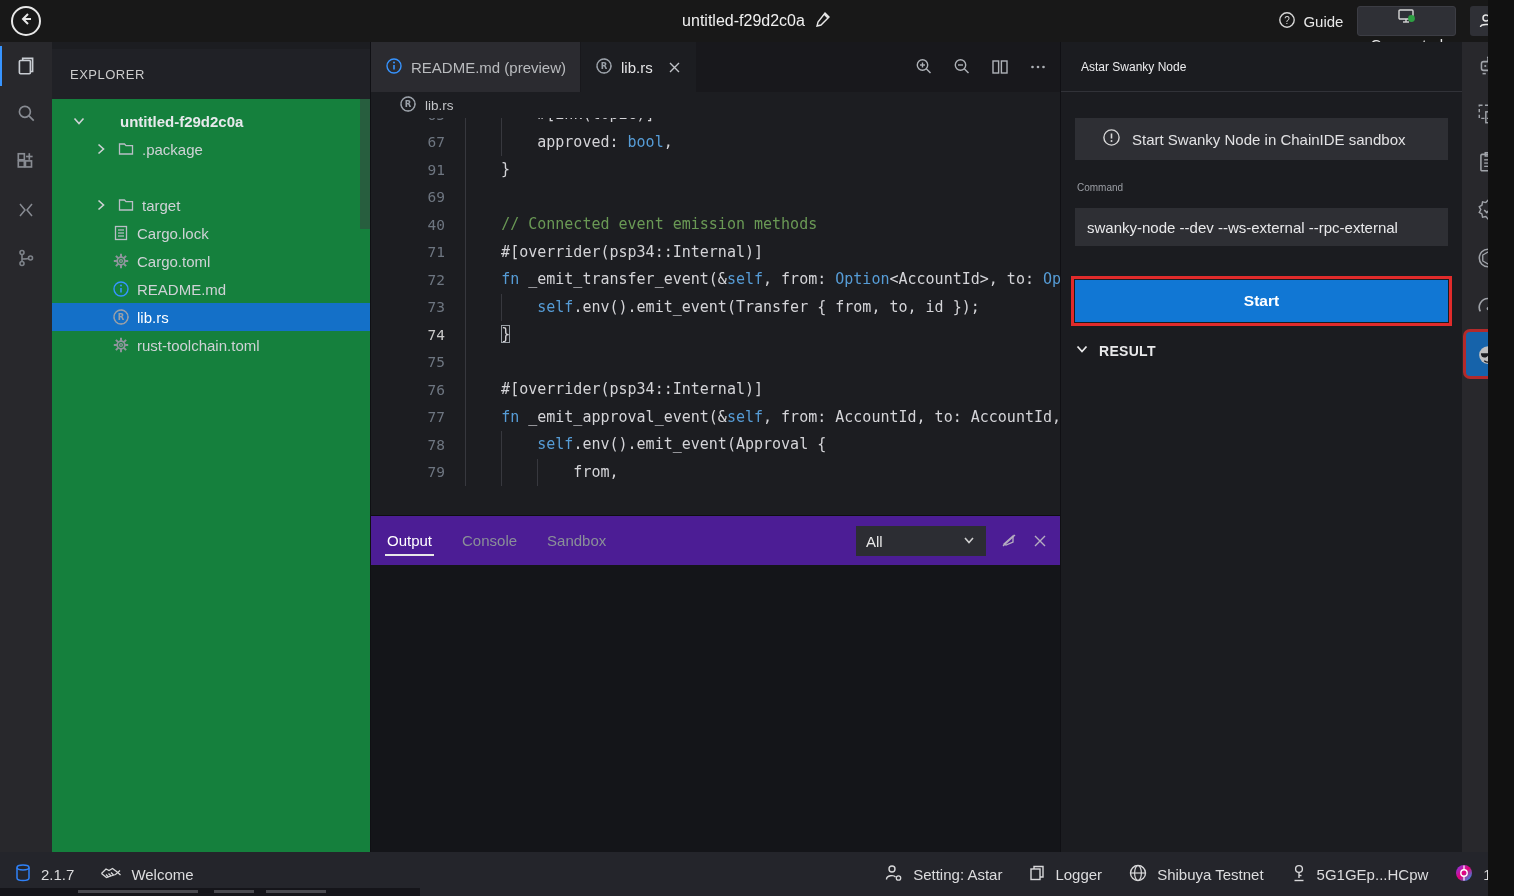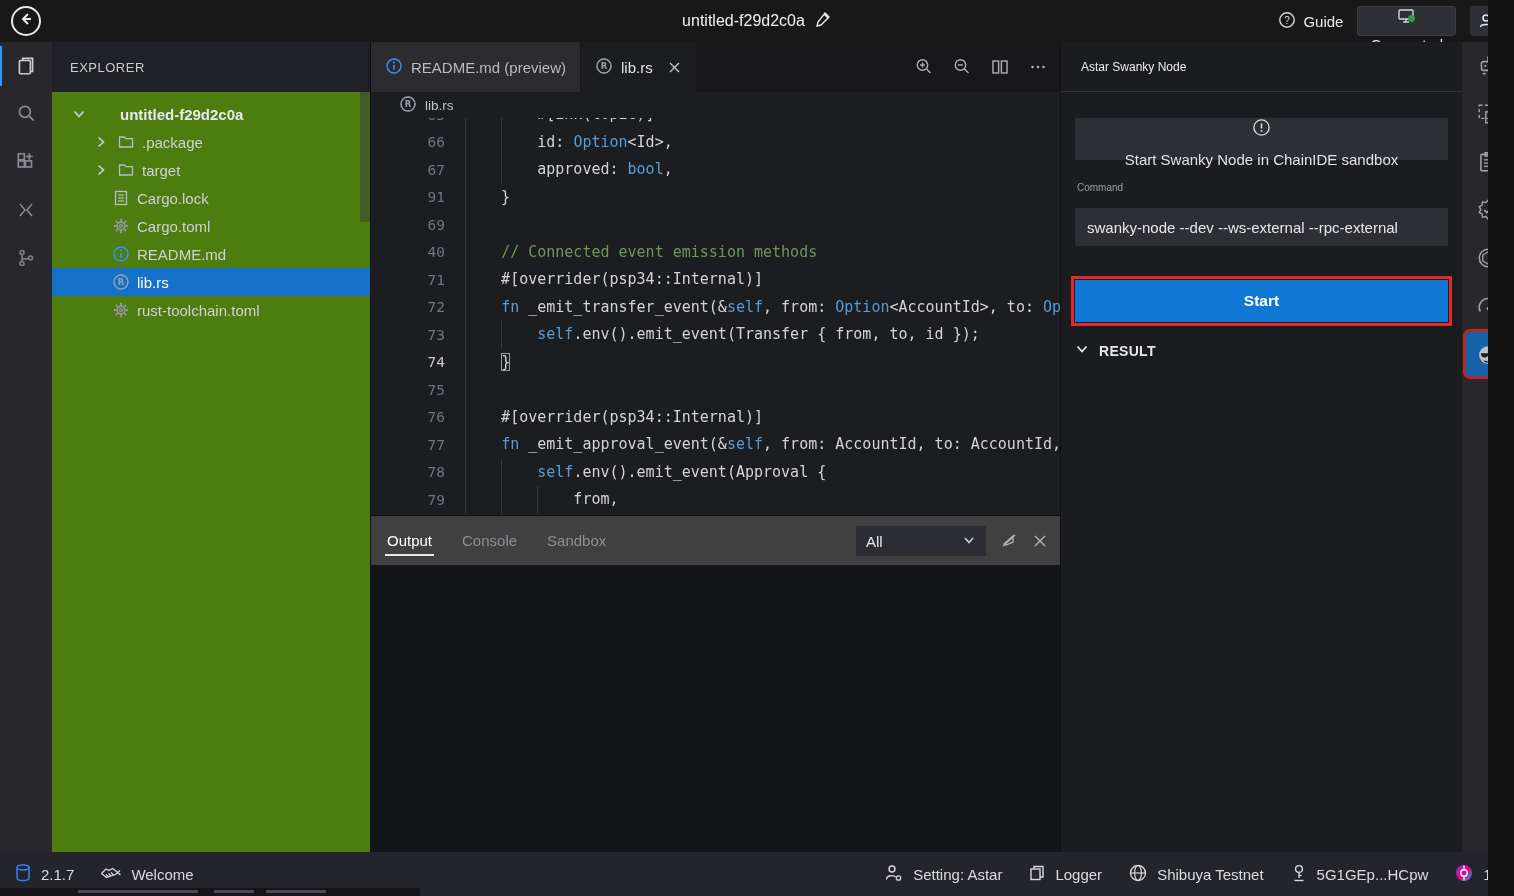--- a/index.html
+++ b/index.html
@@ -22,21 +22,21 @@
 
   
   #activity-left{position:absolute;left:0;top:42px;width:52px;height:810px;background:#28282c;}
   #activity-right{position:absolute;left:1462px;top:42px;width:52px;height:810px;background:#28282c;}
   .act-item{position:relative;width:52px;height:48px;display:flex;align-items:center;justify-content:center;cursor:pointer;opacity:.75;}
   .act-item.active{opacity:1;}
   .act-item.active::before{content:"";position:absolute;left:0;top:4px;bottom:4px;width:2px;background:#3794ff;}
   .act-item .hl{width:44px;height:44px;border-radius:4px;background:var(--accent);display:flex;align-items:center;justify-content:center;box-shadow:0 0 0 3px var(--annotation);}
 
   
-  #sidebar{position:absolute;left:52px;top:42px;width:318px;height:810px;background:#4d7c0f;}
+  #sidebar{position:absolute;left:52px;top:49px;width:318px;height:810px;background:#15803d;}
   #sidebar-header{height:50px;display:flex;align-items:center;padding-left:18px;font-size:13px;letter-spacing:.5px;color:#cccccc;background:#202126;}
   .tree{padding-top:8px;font-size:15px;color:#cfd2d6;}
   .tree-row{height:28px;display:flex;align-items:center;gap:7px;cursor:pointer;white-space:nowrap;}
   .tree-row.selected{background:var(--selection);color:#fff;}
   .tree-row.bold{font-weight:bold;color:#e7e9ec;}
   .tree-row .tic{display:flex;align-items:center;justify-content:center;width:18px;}
   #sidebar .sb-scroll{position:absolute;right:0;top:50px;width:10px;height:130px;background:#3a3b40;opacity:.5;}
 
   
   #editor{position:absolute;left:370px;top:42px;width:690px;height:810px;background:#1c1d21;border-left:1px solid #101014;}
@@ -50,32 +50,32 @@
   #code{position:relative;height:397px;overflow:hidden;background:#1c1d21;
         font-family:"DejaVu Sans Mono","Liberation Mono",monospace;font-size:15px;}
   #code-inner{position:relative;margin-top:-17px;}
   .cl{position:relative;height:27.5px;display:flex;align-items:center;}
   .cl .ln{width:74px;text-align:right;color:#6e7681;font-size:14.5px;flex:none;}
   .cl.cur .ln{color:#c9c9c9;}
   .cl pre{position:relative;margin-left:20px;font:inherit;color:#d4d4d8;white-space:pre;height:27.5px;line-height:27.5px;overflow:hidden;flex:1;}
   .cl .guide{position:absolute;top:0;bottom:0;width:1px;background:#37383e;}
   .tk-b{color:#569cd6;} .tk-g{color:#6a9955;} 
   .tk-cur{outline:1px solid #9aa0a6;outline-offset:-1px;}
-  #panelbar{position:relative;height:50px;background:#404040;display:flex;align-items:center;padding-left:14px;gap:26px;border-top:1px solid #0e0e12;}
+  #panelbar{position:relative;height:50px;background:#4c1d95;display:flex;align-items:center;padding-left:14px;gap:26px;border-top:1px solid #0e0e12;}
   .ptab{position:relative;font-size:15px;color:#8a8f98;cursor:pointer;padding:13px 2px;}
   .ptab.active{color:#fff;}
   .ptab.active::after{content:"";position:absolute;left:0;right:0;bottom:6px;height:2px;background:#e8e8e8;}
   #panel-right{position:absolute;right:12px;top:0;height:50px;display:flex;align-items:center;gap:14px;}
   #filter-dd{width:130px;height:30px;background:#2c2d33;display:flex;align-items:center;justify-content:space-between;padding:0 10px;font-size:15px;color:#e8e8e8;cursor:pointer;}
   #panel-content{height:287px;background:#141519;}
 
   
   #rightpanel{position:absolute;left:1060px;top:42px;width:402px;height:810px;background:#1b1c20;border-left:1px solid #101014;}
   #rp-header{height:50px;display:flex;align-items:center;padding-left:20px;font-size:12px;color:#ececee;border-bottom:1px solid #313238;}
-  .rp-notice{position:absolute;left:14px;right:14px;top:76px;height:42px;background:#2e2f34;display:flex;align-items:center;gap:11px;padding:0 27px;font-size:15px;color:#e2e2e4;flex-direction:column;}
+  .rp-notice{position:absolute;left:14px;right:14px;top:76px;height:42px;background:#2e2f34;display:flex;align-items:center;gap:11px;padding:0 27px;font-size:15px;color:#e2e2e4;}
   .rp-cmd-label{position:absolute;left:16px;top:140px;font-size:10px;color:#9b9ea4;}
   .rp-input{position:absolute;left:14px;right:14px;top:166px;height:38px;background:#2e2f34;border:none;color:#e8e8ea;font-size:15px;padding:0 12px;font-family:"Liberation Sans",sans-serif;white-space:nowrap;overflow:hidden;display:flex;align-items:center;}
   .rp-startwrap{position:absolute;left:10px;right:10px;top:234px;height:50px;border:3px solid var(--annotation);display:flex;}
   .rp-start{flex:1;margin:1px;background:var(--accent);border:none;color:#fff;font-size:15.5px;font-weight:bold;cursor:pointer;font-family:"Liberation Sans",sans-serif;}
   .rp-result{position:absolute;left:14px;top:300px;display:flex;align-items:center;gap:10px;font-size:14px;font-weight:bold;color:#e8e8ea;cursor:pointer;letter-spacing:.3px;}
 
   
   #statusbar{position:absolute;left:0;top:852px;width:1514px;height:44px;background:#24252b;display:flex;align-items:center;justify-content:space-between;padding:0 14px;font-size:15px;color:#dcdcde;}
   .sb-group{display:flex;align-items:center;gap:26px;}
   .sb-item{display:flex;align-items:center;gap:9px;cursor:pointer;white-space:nowrap;}
@@ -182,21 +182,21 @@
               <path d="M5.5 3.5 L10.5 8 L5.5 12.5" stroke="#cfd2d6" stroke-width="1.6" fill="none"></path>
             </svg>
           </span>
           <span class="tic">
             <svg width="18" height="18" viewBox="0 0 18 18">
               <path d="M2.5 5 V4 h5 l1.5 1.6 h6.5 V14 h-13 Z" stroke="#b9bec6" stroke-width="1.3" fill="none"></path>
             </svg>
           </span>
           <span>.package</span>
         </div>
-        <div class="tree-row" style="padding-left: 40px;">
+        <div class="tree-row" style="padding-left: 40px; margin-top: 28px;">
           <span class="tic">
             <svg width="16" height="16" viewBox="0 0 16 16">
               <path d="M5.5 3.5 L10.5 8 L5.5 12.5" stroke="#cfd2d6" stroke-width="1.6" fill="none"></path>
             </svg>
           </span>
           <span class="tic">
             <svg width="18" height="18" viewBox="0 0 18 18">
               <path d="M2.5 5 V4 h5 l1.5 1.6 h6.5 V14 h-13 Z" stroke="#b9bec6" stroke-width="1.3" fill="none"></path>
             </svg>
           </span>
@@ -337,24 +337,20 @@
           </svg></span>
       <span>lib.rs</span>
     </div>
     <div id="code">
         <div id="code-inner">
           <div class="cl">
             <span class="ln">65</span>
             <pre><span class="guide" style="left:0ch"></span><span class="guide" style="left:4ch"></span><span class="">        #[ink(topic)]</span></pre>
           </div>
           <div class="cl">
-            <span class="ln">66</span>
-            <pre><span class="guide" style="left:0ch"></span><span class="guide" style="left:4ch"></span><span class="">        id: </span><span class="tk-b">Option</span><span class="">&lt;Id&gt;,</span></pre>
-          </div>
-          <div class="cl">
             <span class="ln">67</span>
             <pre><span class="guide" style="left:0ch"></span><span class="guide" style="left:4ch"></span><span class="">        approved: </span><span class="tk-b">bool</span><span class="">,</span></pre>
           </div>
           <div class="cl">
             <span class="ln">91</span>
             <pre><span class="guide" style="left:0ch"></span><span class="">    }</span></pre>
           </div>
           <div class="cl">
             <span class="ln">69</span>
             <pre><span class="guide" style="left:0ch"></span></pre>

